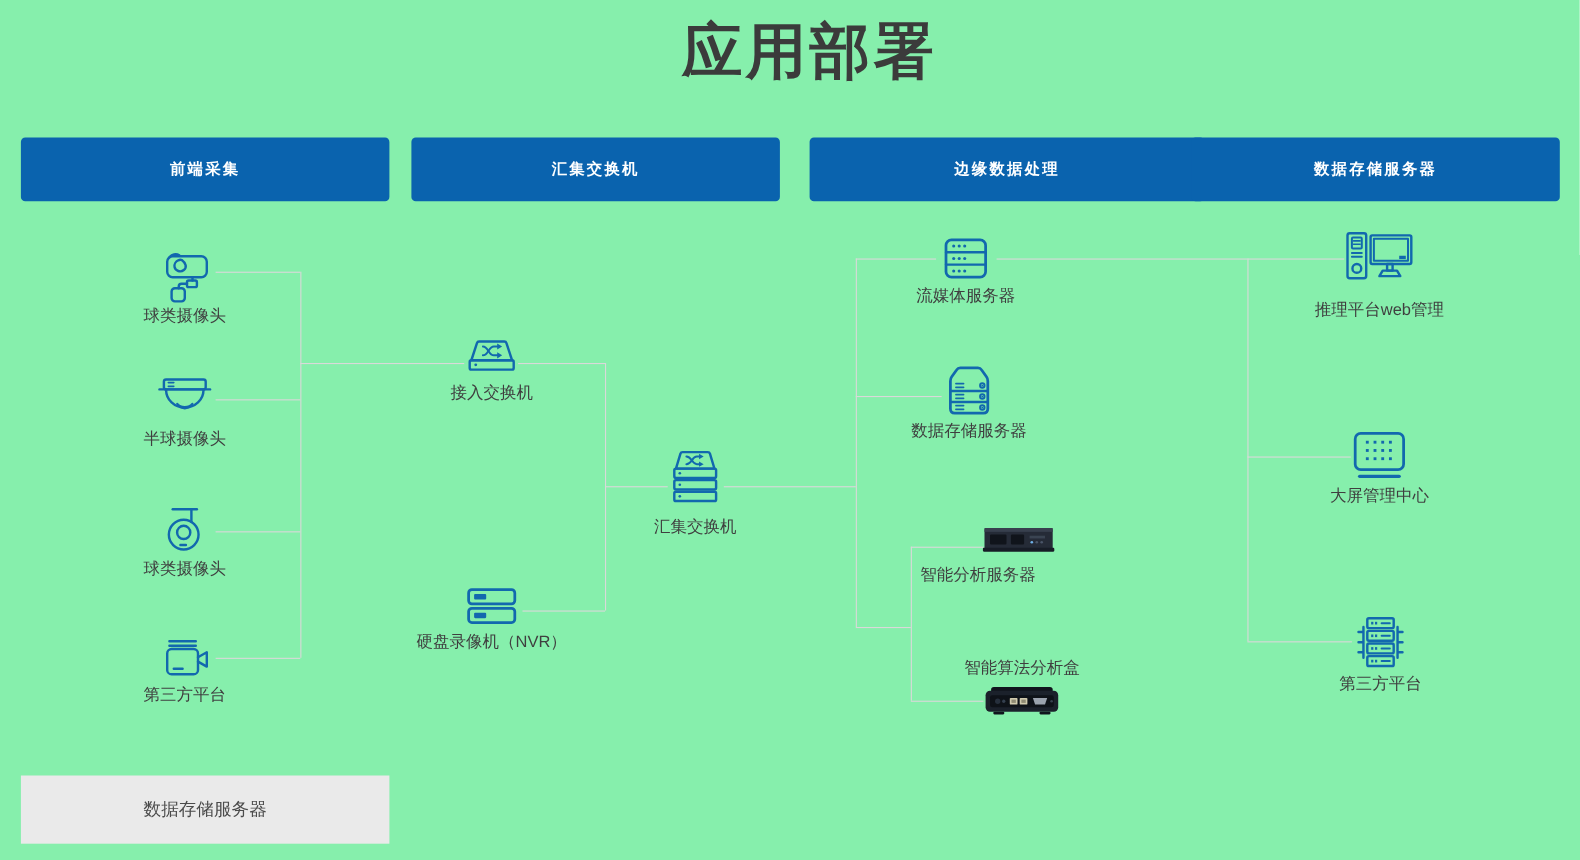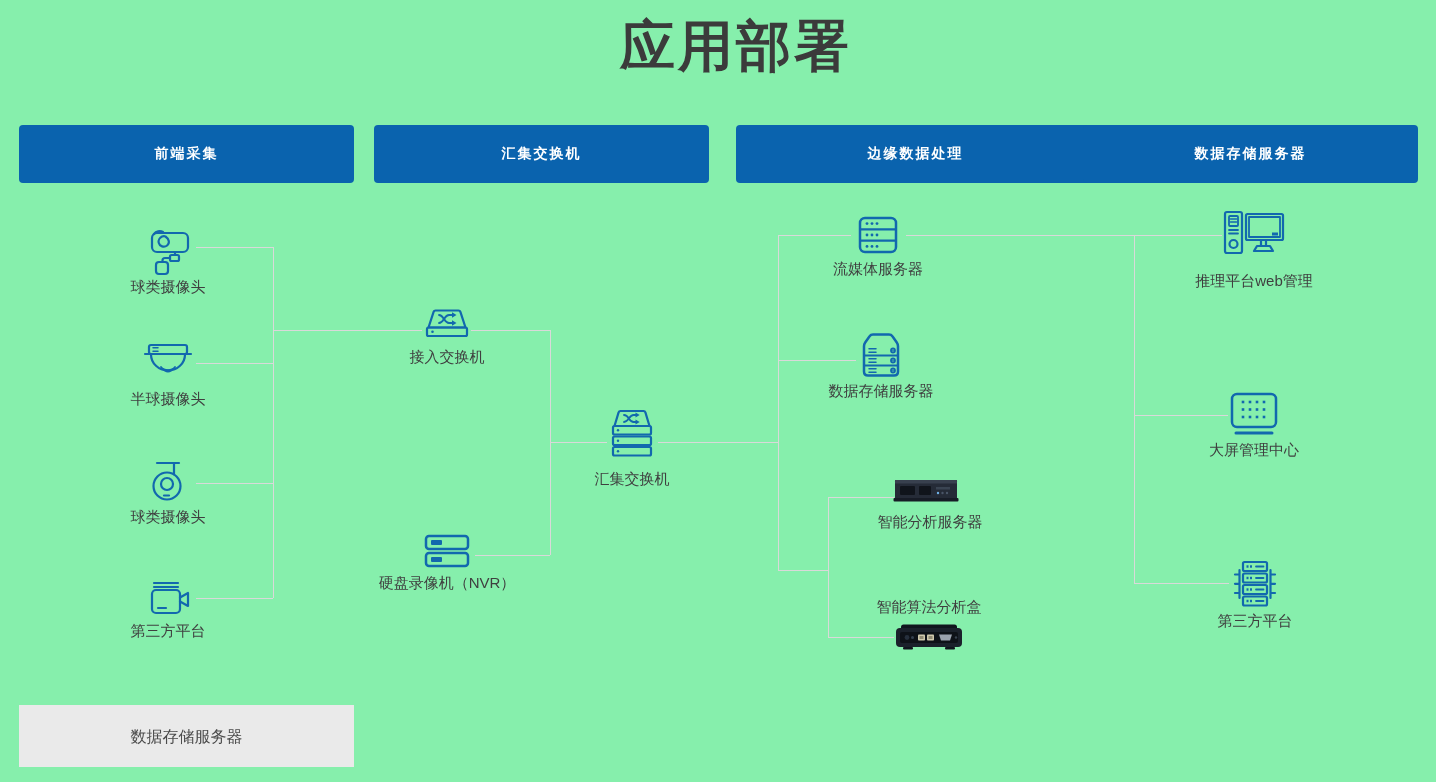--- a/index.html
+++ b/index.html
@@ -182,21 +182,21 @@
       <rect x="2" y="4" width="62" height="3.5" fill="#38404e"></rect>
       <rect x="0.5" y="22" width="65" height="3.5" rx="1" fill="#171c26"></rect>
       <rect x="7" y="10" width="15" height="9" rx="1" fill="#10141b"></rect>
       <rect x="26" y="10" width="12" height="9" rx="1" fill="#10141b"></rect>
       <rect x="43" y="11" width="14" height="2.5" fill="#3a4452"></rect>
       <circle cx="45" cy="17" r="1.2" fill="#6fb1e8"></circle>
       <circle cx="49.5" cy="17" r="1.2" fill="#4a5568"></circle>
       <circle cx="54" cy="17" r="1.2" fill="#4a5568"></circle>
     </svg>
   </div>
-  <div class="lbl" style="left:835px;top:513px">智能分析服务器</div>
+  <div class="lbl" style="left:794px;top:513px">智能分析服务器</div>
 
   <div class="lbl" style="left:834px;top:598px">智能算法分析盒</div>
   <div class="node" style="left:893px;top:621px">
     <svg width="72" height="32" viewBox="0 0 72 32">
       <rect x="8" y="3.5" width="56" height="6" rx="2.5" fill="#10151d"></rect>
       <rect x="3" y="7" width="66" height="19" rx="4" fill="#1b212b"></rect>
       <rect x="7" y="11" width="58" height="11" rx="2" fill="#0e1218"></rect>
       <circle cx="14" cy="16.5" r="2.4" fill="#262f3c"></circle>
       <circle cx="19.5" cy="16.5" r="1.5" fill="#343f4e"></circle>
       <rect x="25" y="13.5" width="7" height="6" rx="0.8" fill="#cfc9ad"></rect>

